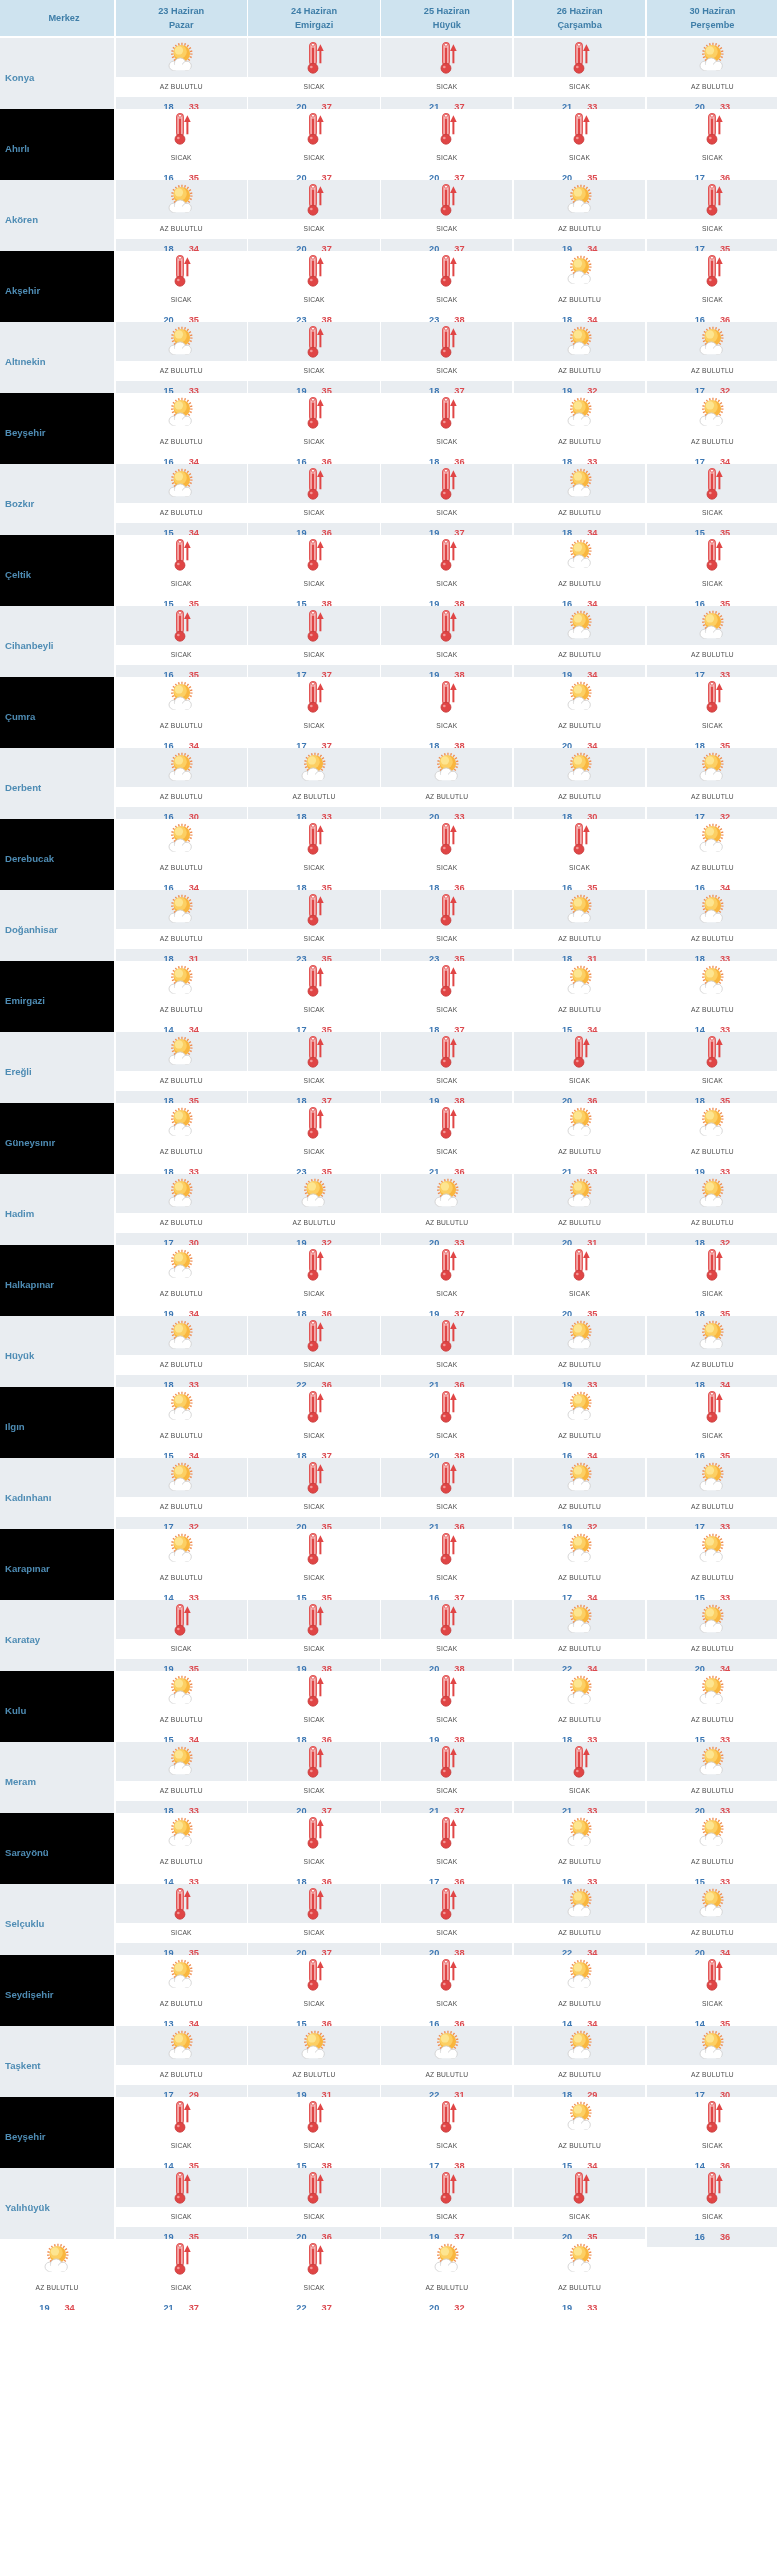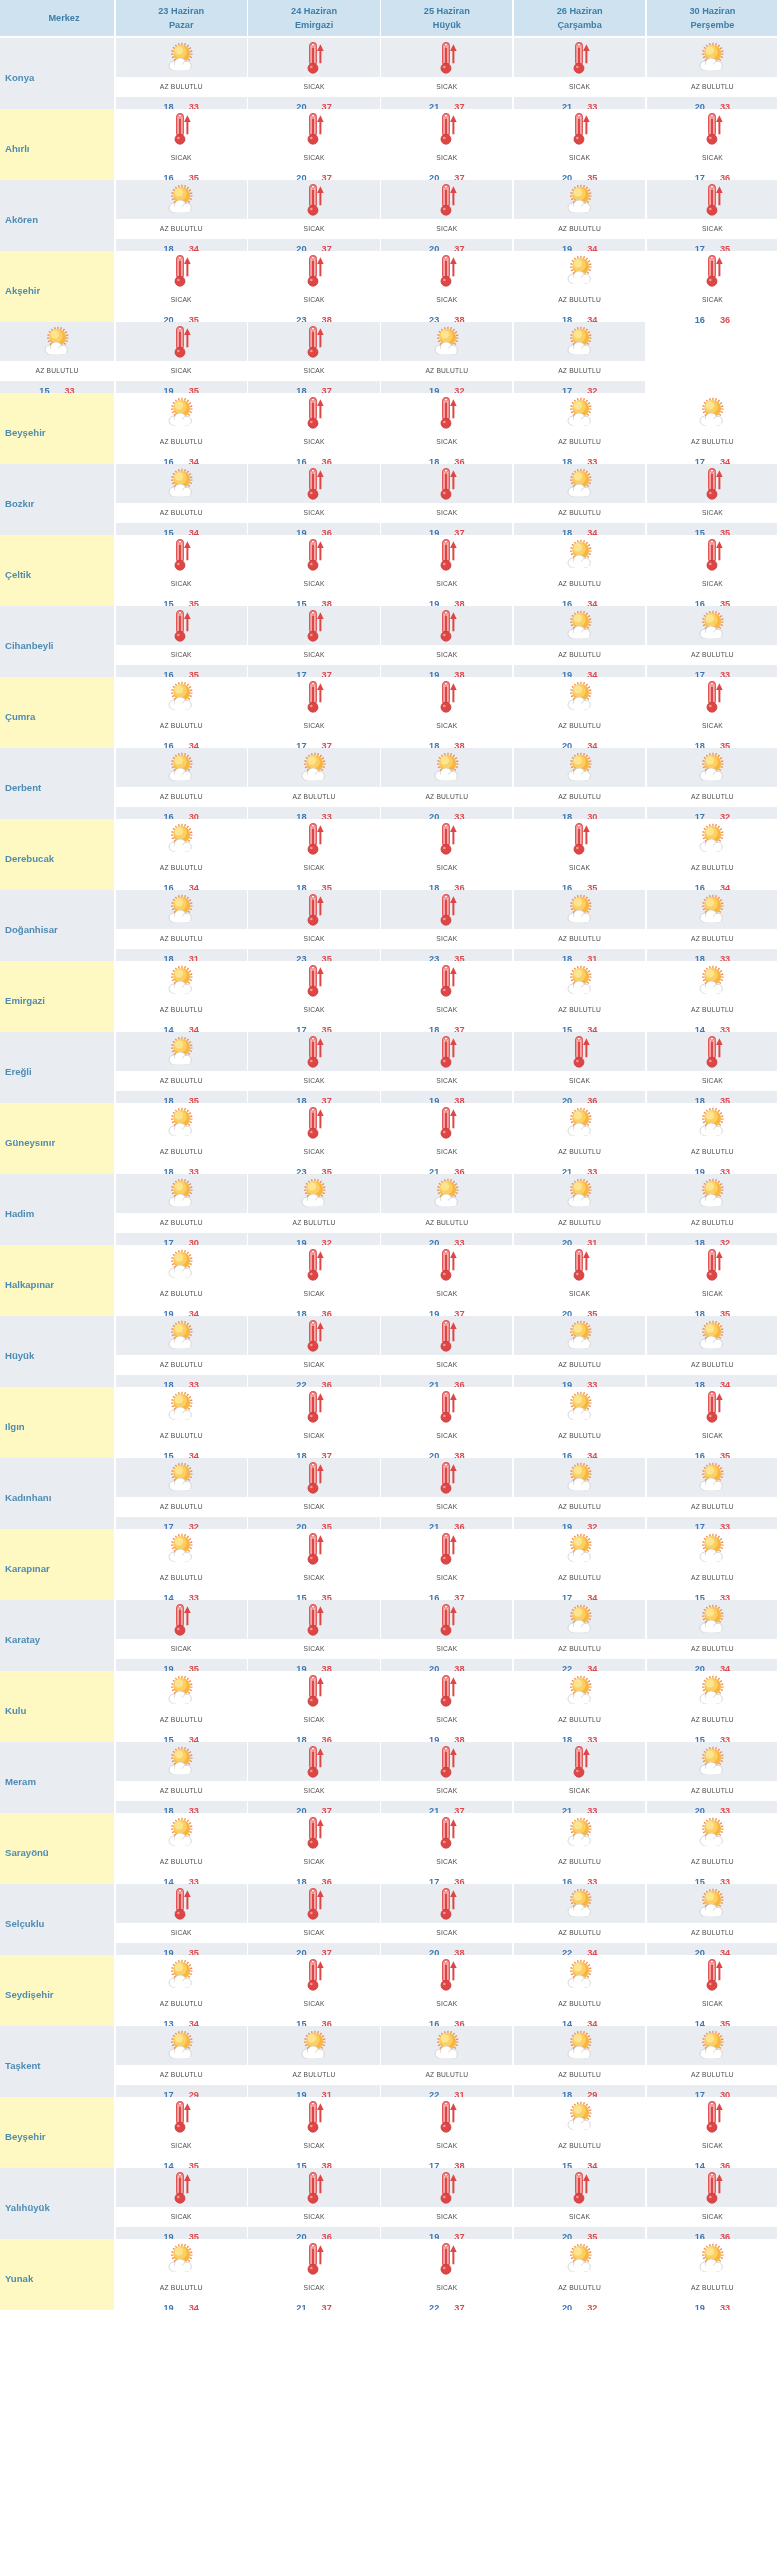--- a/index.html
+++ b/index.html
@@ -38,21 +38,21 @@
     column-gap:1.7px;
     height:71px;
   }
   .name-cell{
     display:flex;
     align-items:center;
     padding-left:5px;
     font-size:9.6px;
     font-weight:bold;
     color:#4e8cb4;
-    background:#fef9c3;
+    background:#000000;
   }
   .fcell{display:flex;flex-direction:column;background:#ffffff;}
   .icon-area{
     height:39px;
     display:flex;
     align-items:center;
     justify-content:center;
     background:#ffffff;
   }
   .cond-area{
@@ -502,20 +502,21 @@
             </svg>
           </div>
           <div class="cond-area">SICAK</div>
           <div class="temp-area">
             <span class="tmin">16</span>
             <span class="tmax">36</span>
           </div>
         </div>
       </div>
       <div class="block shaded">
+        <div class="name-cell">Altınekin</div>
         <div class="fcell">
           <div class="icon-area">
             <svg width="38" height="33" viewBox="0 0 46 40">
               <circle cx="24" cy="15" r="11.5" fill="none" stroke="#ef8d52" stroke-width="3" stroke-dasharray="1.6 2.2"></circle>
               <circle cx="24" cy="15" r="10" fill="#f9b63f"></circle>
               <circle cx="22" cy="13" r="8" fill="#fccf63"></circle>
               <circle cx="20.5" cy="11.5" r="5" fill="#fde590"></circle>
               <g stroke="#cfcfcf" stroke-width="1" fill="#ffffff">
                 <circle cx="14" cy="30" r="5.5"></circle>
                 <circle cx="22" cy="27.5" r="7"></circle>
@@ -3280,21 +3281,20 @@
             </svg>
           </div>
           <div class="cond-area">SICAK</div>
           <div class="temp-area">
             <span class="tmin">16</span>
             <span class="tmax">36</span>
           </div>
         </div>
       </div>
       <div class="block">
-        <div class="name-cell">Yunak</div>
         <div class="fcell">
           <div class="icon-area">
             <svg width="38" height="33" viewBox="0 0 46 40">
               <circle cx="24" cy="15" r="11.5" fill="none" stroke="#ef8d52" stroke-width="3" stroke-dasharray="1.6 2.2"></circle>
               <circle cx="24" cy="15" r="10" fill="#f9b63f"></circle>
               <circle cx="22" cy="13" r="8" fill="#fccf63"></circle>
               <circle cx="20.5" cy="11.5" r="5" fill="#fde590"></circle>
               <g stroke="#cfcfcf" stroke-width="1" fill="#ffffff">
                 <circle cx="14" cy="30" r="5.5"></circle>
                 <circle cx="22" cy="27.5" r="7"></circle>

